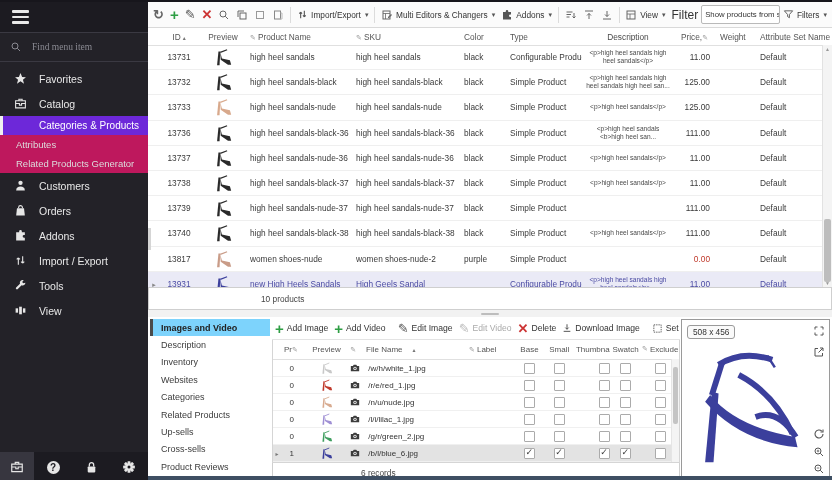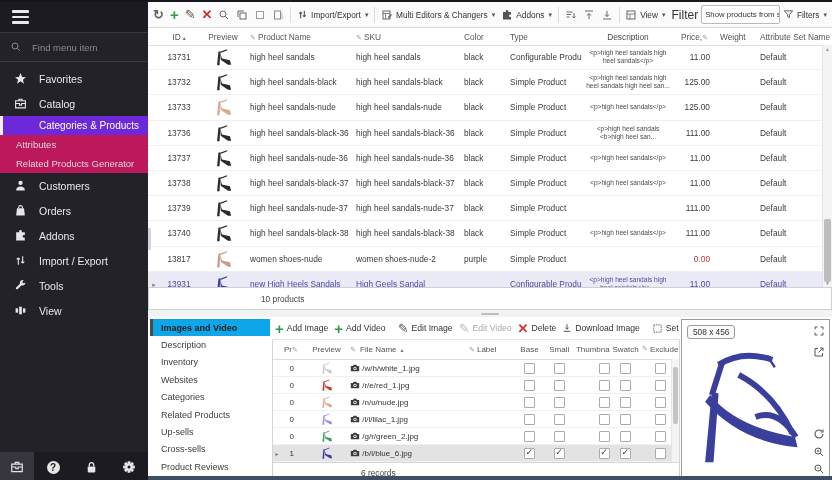--- a/index.html
+++ b/index.html
@@ -4,21 +4,21 @@
 <style>
   html,body{margin:0;padding:0}
   body{width:832px;height:480px;position:relative;overflow:hidden;background:#fff;
        font-family:"Liberation Sans",sans-serif;border-top:2px solid #17161c;box-sizing:border-box}
   svg{display:block}
   
   .sidebar{position:absolute;left:0;top:0;width:148px;height:480px;background:#232228;color:#e8e8e8}
   .hamburger{height:30px;background:#1c1b21;display:flex;align-items:center;padding-left:12px;cursor:pointer}
   .hamburger .bars span{display:block;width:17px;height:2.5px;background:#e9e9e9;margin:3px 0;border-radius:1px}
   .side-search{height:28px;border-top:1px solid #3a3942;border-bottom:1px solid #3a3942;display:flex;align-items:center;padding:0 10px;gap:8px}
-  .side-search input{background:transparent;border:none;outline:none;color:#cfcfcf;font-size:9.5px;width:100px;font-family:Liberation Sans, sans-serif}
+  .side-search input{background:transparent;border:none;outline:none;color:#cfcfcf;font-size:9.5px;width:100px;font-family:Liberation Serif, serif}
   .side-search input::placeholder{color:#8a8a92}
   .snav{margin-top:4px}
   .sitem{height:25px;display:flex;align-items:center;gap:11px;padding-left:13px;font-size:10.5px;cursor:pointer}
   .sitem .sic{width:15px;display:flex;justify-content:center}
   .ssub{height:19px;padding-left:16px;font-size:9.5px;background:#be185d;display:flex;align-items:center;cursor:pointer;color:#dcdcdc}
   .ssub.selected{background:#6d28d9;color:#fff;border-left:3px solid #f0f0f0;padding-left:36px;font-size:10px}
   .side-bottom{position:absolute;left:0;bottom:0;width:148px;height:30px;background:#1c1b21;display:flex;align-items:center}
   .sb-btn{width:34px;height:30px;display:flex;align-items:center;justify-content:center;cursor:pointer}
   .sb-btn.active{background:#37363f}
   .sb-spread{display:flex;flex:1;justify-content:space-around}
@@ -62,36 +62,36 @@
   .vscroll{position:absolute;right:0;top:17px;bottom:0;width:9px;background:#f4f4f4;border-left:1px solid #e2e2e2}
   .vscroll .thumb{position:absolute;left:1px;right:1px;top:72%;height:26%;background:#bdbdbd;border-radius:2px}
   .vscroll .sar{position:absolute;left:0;right:0;text-align:center;font-size:5px;color:#999}
   .hsplit{position:absolute;left:0;top:200px;width:3px;height:22px;background:#d5d5d5}
   .grid-status{position:absolute;left:148px;top:285px;width:684px;height:23px;border:1px solid #cfcfcf;box-sizing:border-box;background:#fff;display:flex;align-items:center;font-size:8.3px;color:#444;padding-left:112px}
   .midsplit{position:absolute;left:148px;top:308px;width:684px;height:7px;background:#f2f2f2;display:flex;align-items:center;justify-content:center}
   .midsplit i{width:18px;height:2px;background:#bdbdbd;border-radius:1px}
   
   .btabs{position:absolute;left:150px;top:317px;width:120px;height:158px;background:#fff}
   .btab{height:17.4px;display:flex;align-items:center;padding-left:11px;font-size:9px;color:#3c3c3c;cursor:pointer}
-  .btab.selected{background:#0ea5e9;border-left:3px solid #4a4a4a;padding-left:8px;font-weight:bold;color:#222}
+  .btab.selected{background:#7dd3fc;border-left:3px solid #4a4a4a;padding-left:8px;font-weight:bold;color:#222}
   
   .bwrap{position:absolute;left:272px;top:315px;width:408px;height:160px}
   .btoolbar{height:22px;display:flex;align-items:center;border-bottom:1px solid #e3e3e3;overflow:hidden;white-space:nowrap}
   .btoolbar .tbtn{font-size:8.6px;padding:0 3px}
   .btoolbar .disabled{color:#aaa}
   .btoolbar .disabled .g-edit{color:#bbb}
   .bgrid{position:relative;border:1px solid #d5d5d5;border-top:none;box-sizing:border-box}
   .bghead{display:flex;height:19px;align-items:center;border-bottom:1px solid #e0e0e0;font-size:8px;color:#555}
   .brow{display:flex;height:16px;align-items:center;border-bottom:1px solid #f0f0f0;font-size:8px;color:#333;cursor:pointer}
   .brow.selected{background:#e3e3e3}
   .b-mk{width:8px;text-align:center}
   .brow.selected .b-mk::after{content:"\25B8";color:#777;font-size:6px}
   .b-pos{width:22px;text-align:center}
   .b-pv{width:48px;display:flex;justify-content:center}
-  .b-file{width:120px;display:flex;align-items:center;gap:2px;overflow:hidden}
+  .b-file{width:120px;display:flex;align-items:center;gap:8px;overflow:hidden}
   .b-label{width:46px}
   .b-cb{width:30px;display:flex;justify-content:center}
   .b-cb2{width:36px;display:flex;justify-content:flex-end}
   .b-cb3{width:32px;display:flex;justify-content:center}
   .b-cb4{width:38px;display:flex;justify-content:center}
   .cb{width:9px;height:9px;border:1px solid #ababab;background:#fff;border-radius:1px;position:relative}
   .cb.checked::after{content:"\2713";position:absolute;left:0.5px;top:-2px;font-size:9px;color:#3c3c3c}
   .bscroll{position:absolute;right:0;top:19px;bottom:0;width:7px;background:#f4f4f4;border-left:1px solid #e5e5e5}
   .bscroll .thumb{position:absolute;left:1px;right:1px;top:8%;height:55%;background:#c4c4c4;border-radius:2px}
   .bstatus{height:20px;border:1px solid #cfcfcf;border-top:none;box-sizing:border-box;display:flex;align-items:center;font-size:8.3px;color:#444;padding-left:88px;background:#fff}

